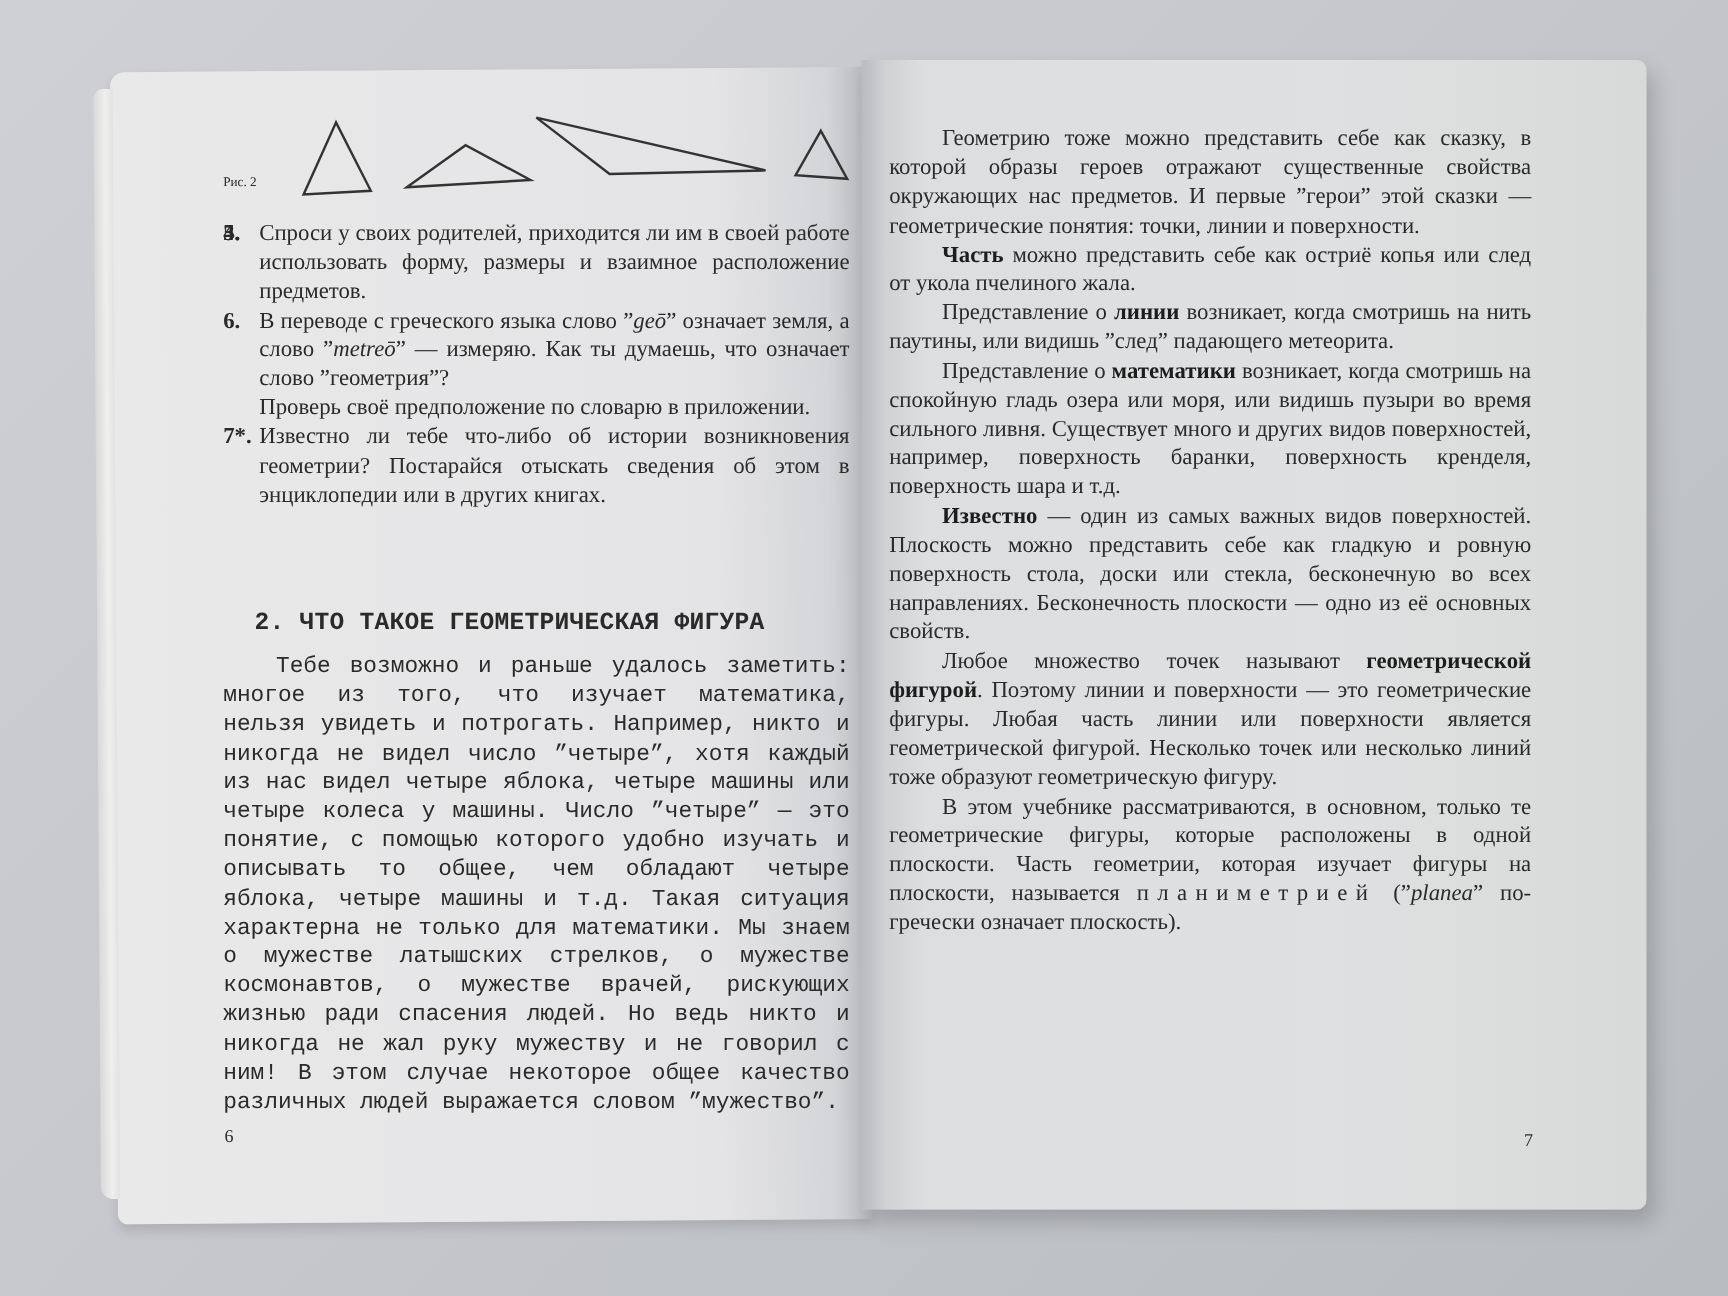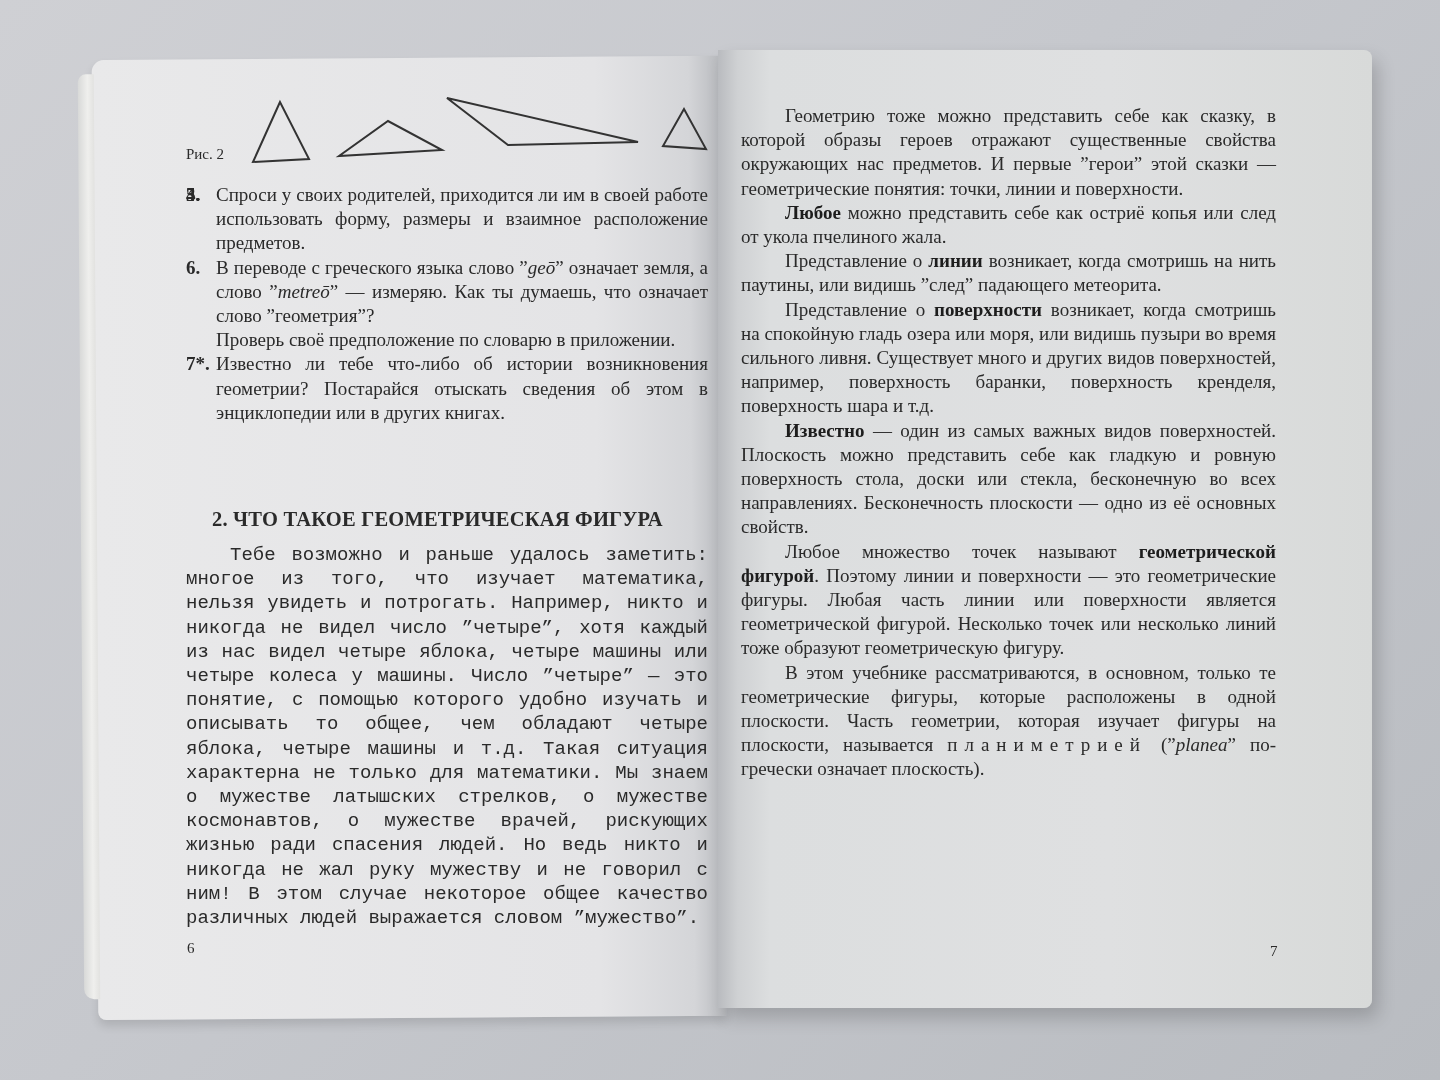--- a/index.html
+++ b/index.html
@@ -27,22 +27,22 @@
     border-radius: 0 8px 8px 0;
     box-shadow: 6px 10px 18px rgba(0,0,0,0.18);
   }
   .text { position:absolute; font-size:19px; line-height:24.2px; text-align:justify; }
   .text p { margin:0; }
   .ind { text-indent: 44px; }
   .num-item { position:relative; padding-left:30px; }
   .num-item .n { position:absolute; left:0; top:0; font-weight:bold; }
   .sub { padding-left:30px; }
   b { font-weight:bold; color:#1d1d1d; }
-  .fig-label { position:absolute; left:186px; top:146px; font-size:15px;text-align:center; }
-  .heading { position:absolute; left:212px; top:508px; font-size:20.5px; font-weight:bold; letter-spacing:0.2px; }
+  .fig-label { position:absolute; left:186px; top:146px; font-size:11px;text-align:center; }
+  .heading { position:absolute; left:212px; top:508px; font-size:20.5px; font-weight:bold; letter-spacing:0.2px;font-family:Liberation Mono, monospace; }
   .pgnum { position:absolute; font-size:15px; }
   .spaced { letter-spacing: 7px; }
   svg.tri { position:absolute; left:0; top:0; }
 </style>
 </head>
 <body>
 
 <div class="page-left">
     <div class="edge"></div>
   </div>
@@ -68,21 +68,21 @@
 <div class="heading">2. ЧТО ТАКОЕ ГЕОМЕТРИЧЕСКАЯ ФИГУРА</div>
 
 <div class="text" style="left:186px; top:543px; width:522px;font-family:Liberation Mono, monospace;">
   <p class="ind">Тебе возможно и раньше удалось заметить: многое из того, что изучает математика, нельзя увидеть и потрогать. Например, никто и никогда не видел число ”четыре”, хотя каждый из нас видел четыре яблока, четыре машины или четыре колеса у машины. Число ”четыре” — это понятие, с помощью которого удобно изучать и описывать то общее, чем обладают четыре яблока, четыре машины и т.д. Такая ситуация характерна не только для математики. Мы знаем о мужестве латышских стрелков, о мужестве космонавтов, о мужестве врачей, рискующих жизнью ради спасения людей. Но ведь никто и никогда не жал руку мужеству и не говорил с ним! В этом случае некоторое общее качество различных людей выражается словом ”мужество”.</p>
 </div>
 
 <div class="pgnum" style="left:187px; top:940px;">6</div>
 
 <div class="text" style="left:741px; top:104px; width:535px;">
   <p class="ind">Геометрию тоже можно представить себе как сказку, в которой образы героев отражают существенные свойства окружающих нас предметов. И первые ”герои” этой сказки — геометрические понятия: точки, линии и поверхности.</p>
-  <p class="ind"><b>Любое</b><span> можно представить себе как остриё копья или след от укола пчелиного жала.</span></p>
+  <p class="ind"><b>Часть</b><span> можно представить себе как остриё копья или след от укола пчелиного жала.</span></p>
   <p class="ind"><span>Представление о </span><b>линии</b><span> возникает, когда смотришь на нить паутины, или видишь ”след” падающего метеорита.</span></p>
-  <p class="ind"><span>Представление о </span><b>поверхности</b><span> возникает, когда смотришь на спокойную гладь озера или моря, или видишь пузыри во время сильного ливня. Существует много и других видов поверхностей, например, поверхность баранки, поверхность кренделя, поверхность шара и т.д.</span></p>
+  <p class="ind"><span>Представление о </span><b>математики</b><span> возникает, когда смотришь на спокойную гладь озера или моря, или видишь пузыри во время сильного ливня. Существует много и других видов поверхностей, например, поверхность баранки, поверхность кренделя, поверхность шара и т.д.</span></p>
   <p class="ind"><b>Известно</b><span> — один из самых важных видов поверхностей. Плоскость можно представить себе как гладкую и ровную поверхность стола, доски или стекла, бесконечную во всех направлениях.  Бесконечность плоскости — одно из её основных свойств.</span></p>
   <p class="ind"><span>Любое множество точек называют </span><b>геометрической фигурой</b><span>. Поэтому линии и поверхности — это геометрические фигуры.  Любая часть линии или поверхности является геометрической фигурой. Несколько точек или несколько линий тоже образуют геометрическую фигуру.</span></p>
   <p class="ind"><span>В этом учебнике рассматриваются, в основном, только те геометрические фигуры, которые расположены в одной плоскости.  Часть геометрии, которая изучает фигуры на плоскости, называется </span><span class="spaced">планиметрией</span><span> (”</span><i>planea</i><span>” по-гречески означает плоскость).</span></p>
 </div>
 
 <div class="pgnum" style="left:1270px; top:943px;">7</div>
 
 </body></html>

